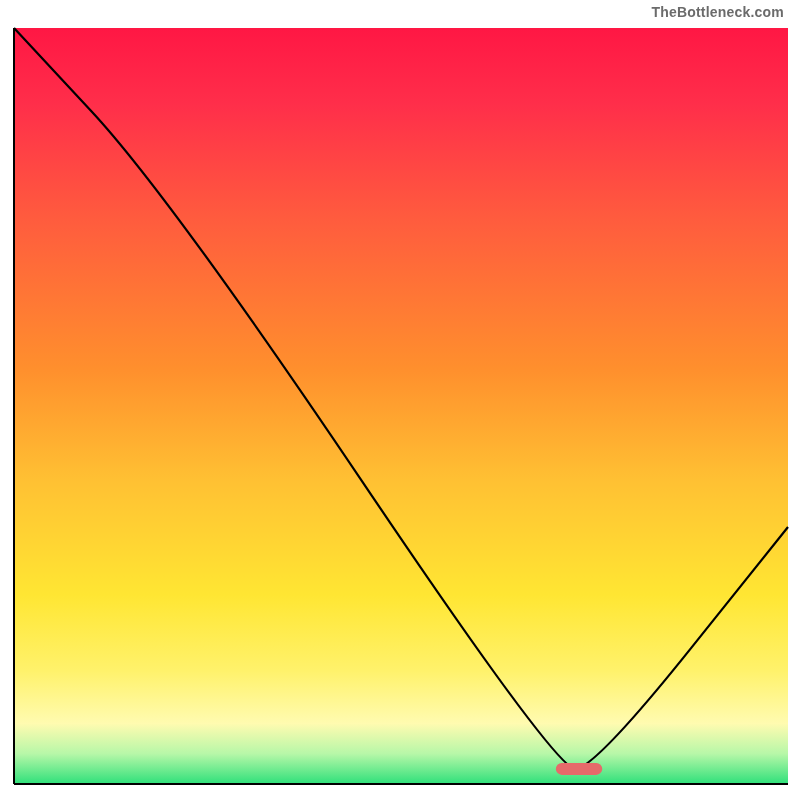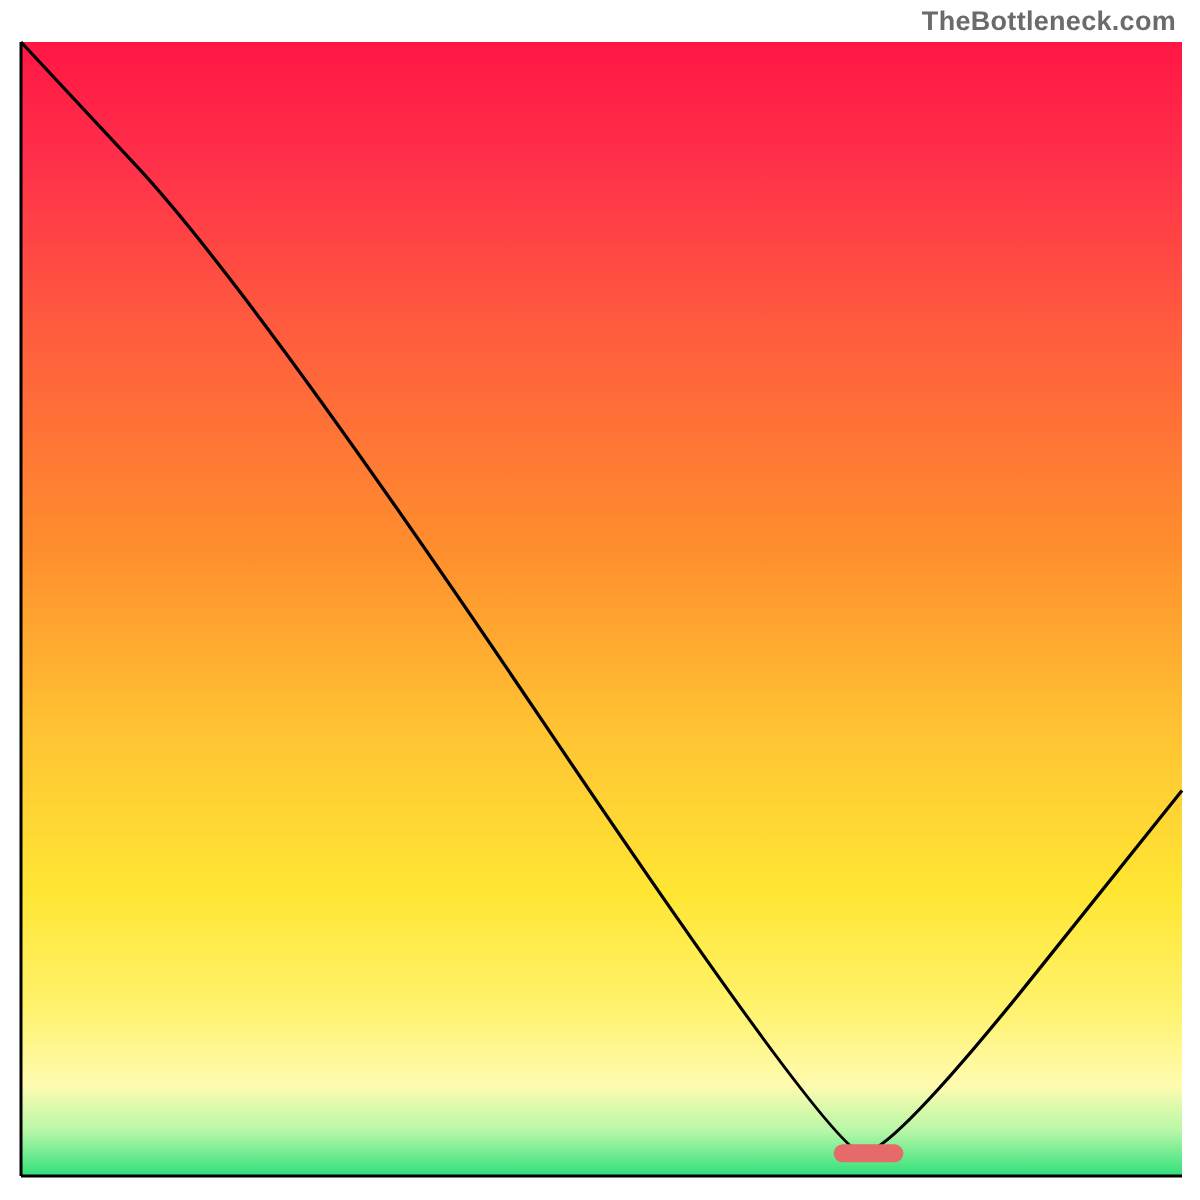--- a/index.html
+++ b/index.html
@@ -12,21 +12,21 @@
   }
   .container {
     position: relative;
     width: 800px;
     height: 800px;
   }
   .watermark {
     position: absolute;
     top: 4px;
     right: 16px;
-    font-size: 18px;
+    font-size: 14px;
     font-weight: 600;
     color: #6b6b6b;
     letter-spacing: 0.2px;
   }
   svg {
     display: block;
   }
 </style>
 </head>
 <body>

